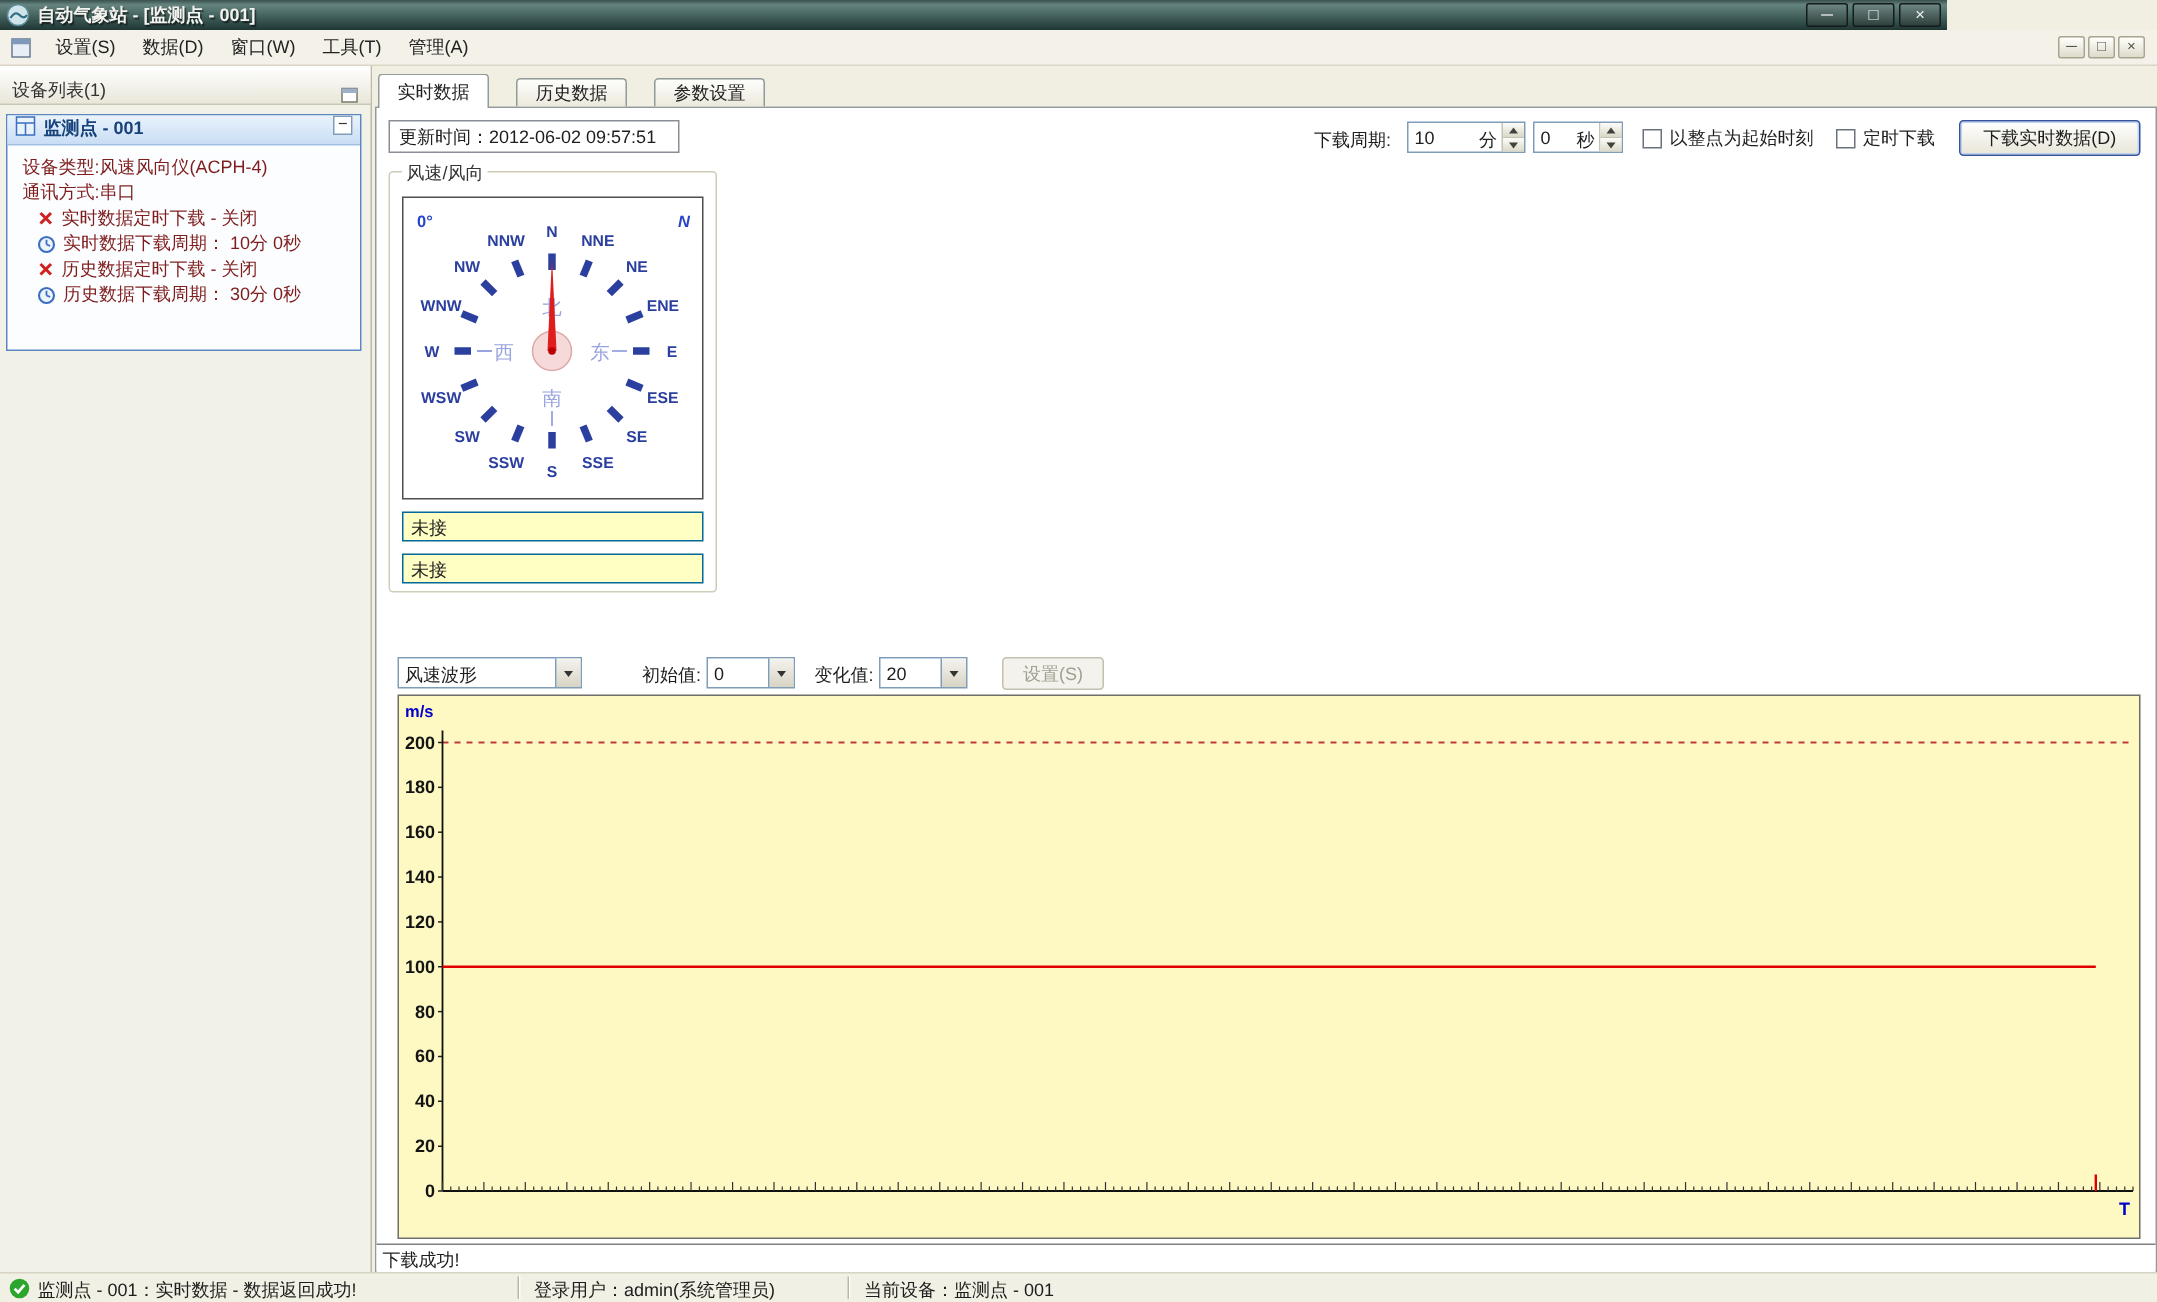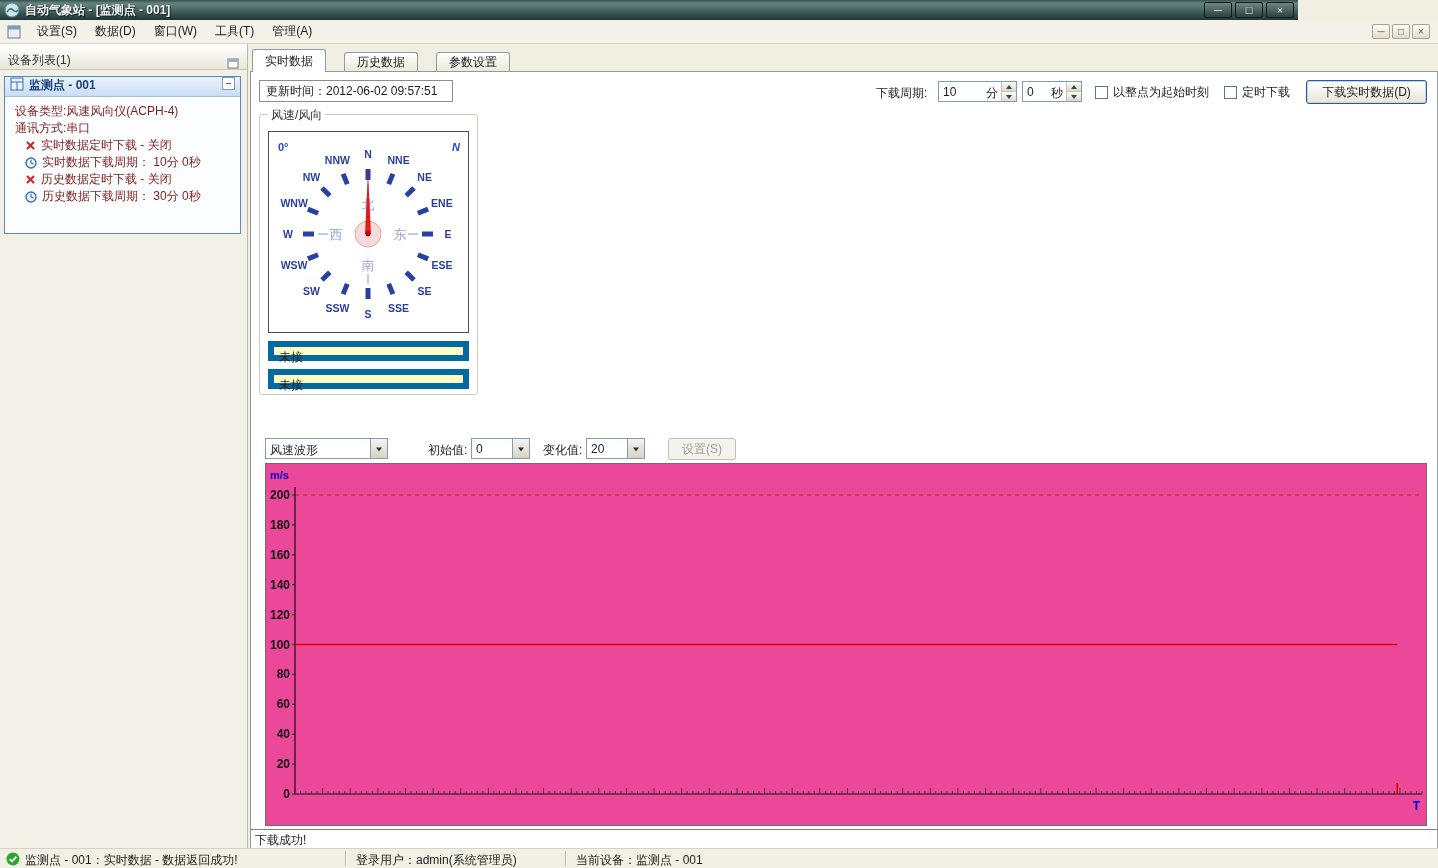--- a/index.html
+++ b/index.html
@@ -61,38 +61,38 @@
   .cb-hour{left:844px;top:12px}
   .cb-timed{left:973px;top:12px}
   .cb-box{width:13px;height:13px;border:1px solid #6a737b;background:#fff}
   .download-btn{position:absolute;left:1055px;top:8px;width:121px;height:24px;border:1px solid #35539c;border-radius:3px;background:linear-gradient(#ffffff,#e8e6d7);box-shadow:inset 0 0 0 1px #bcd4f2;text-align:center;line-height:22px;white-space:nowrap}
 
   
   .groupbox{position:absolute;left:8px;top:42px;width:219px;height:281px;border:1px solid #cfccba;border-radius:3px}
   .group-legend{position:absolute;left:8px;top:-8px;background:#fff;padding:0 3px;color:#333;white-space:nowrap}
   .compass-frame{position:absolute;left:8px;top:16px;width:201px;height:202px;border:1px solid #4d4d4d;background:#fff}
   .compass-frame svg{display:block}
-  .yellow-field{position:absolute;left:8px;width:201px;height:20px;background:#ffffc4;border:6px solid #0369a1;padding:2px 0 0 5px;color:#222}
+  .yellow-field{position:absolute;left:8px;width:201px;height:20px;background:#ffffc4;border:1px solid #0369a1;padding:2px 0 0 5px;color:#222}
   .yf1{top:226px}
   .yf2{top:254px}
 
   
   .combo{position:absolute;display:flex;height:21px;border:1px solid #7f9db9;background:#fff}
   .combo-value{flex:1;padding:3px 0 0 4px;white-space:nowrap;overflow:hidden}
   .combo-btn{width:17px;border-left:1px solid #7f9db9;background:linear-gradient(#f4f3ee,#d8d4c4);position:relative}
   .combo-btn::after{content:"";position:absolute;left:50%;top:50%;transform:translate(-50%,-40%);border-left:3.5px solid transparent;border-right:3.5px solid transparent;border-top:4.5px solid #333}
   .combo-waveform{left:14px;top:366px;width:123px}
   .lbl-initial{position:absolute;left:177px;top:370px;white-space:nowrap}
   .combo-initial{left:220px;top:366px;width:59px}
   .lbl-change{position:absolute;left:292px;top:370px;white-space:nowrap}
   .combo-change{left:335px;top:366px;width:59px}
   .settings-btn{position:absolute;left:417px;top:366px;width:68px;height:22px;border:1px solid #c3c0ae;border-radius:3px;background:#f3f2ec;color:#a19f90;text-align:center;line-height:20px}
 
   
-  .chart-box{position:absolute;left:14px;top:391px;width:1162px;height:363px;border:1px solid #6e6e6e;background:#ec4899}
+  .chart-box{position:absolute;left:14px;top:391px;width:1162px;height:363px;border:1px solid #6e6e6e;background:#fef9c3}
   .chart-ylabel{position:absolute;left:4px;top:5px;color:#0000cc;font-weight:bold;font-size:11px}
   .footer-strip{position:absolute;left:0;top:757px;width:1186px;height:19px;border-top:1px solid #808080;padding:2px 0 0 4px;background:#fff;white-space:nowrap}
 
   
   .statusbar{position:absolute;left:0;top:848px;width:1438px;height:20px;background:#f1f0e4;border-top:1px solid #d6d3c3}
   .sb-icon{position:absolute;left:6px;top:3px;display:inline-flex}
   .sb-left{position:absolute;left:25px;top:3px;white-space:nowrap}
   .sb-sep{position:absolute;top:2px;height:15px;width:2px;border-left:1px solid #bab7a6;border-right:1px solid #fdfcf6}
   .sep1{left:345px}.sep2{left:565px}
   .sb-user{position:absolute;left:356px;top:3px;white-space:nowrap}

